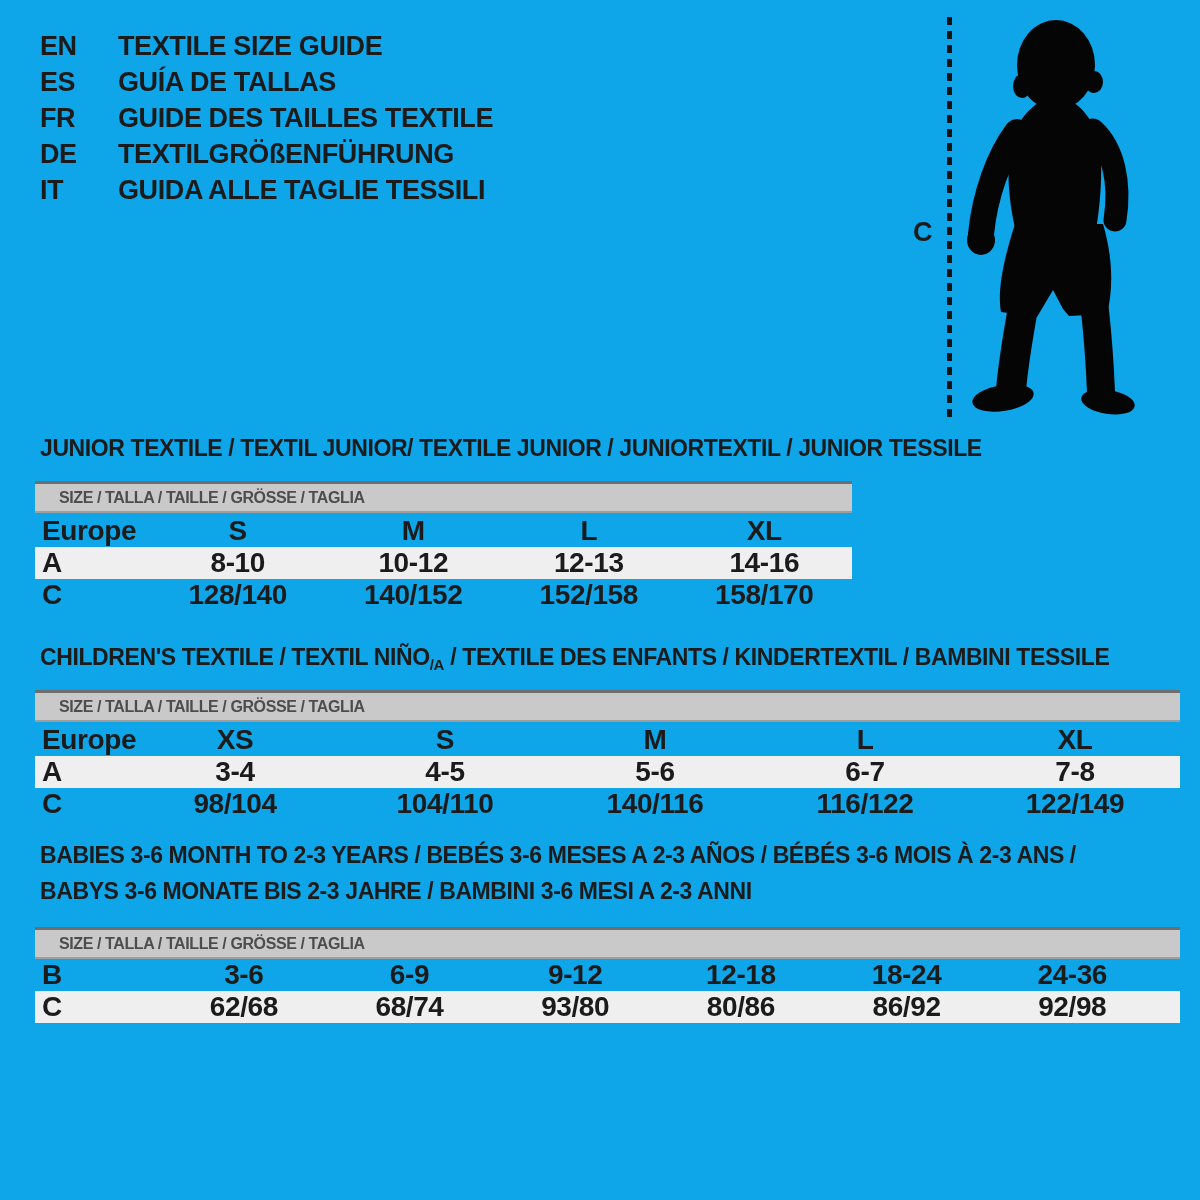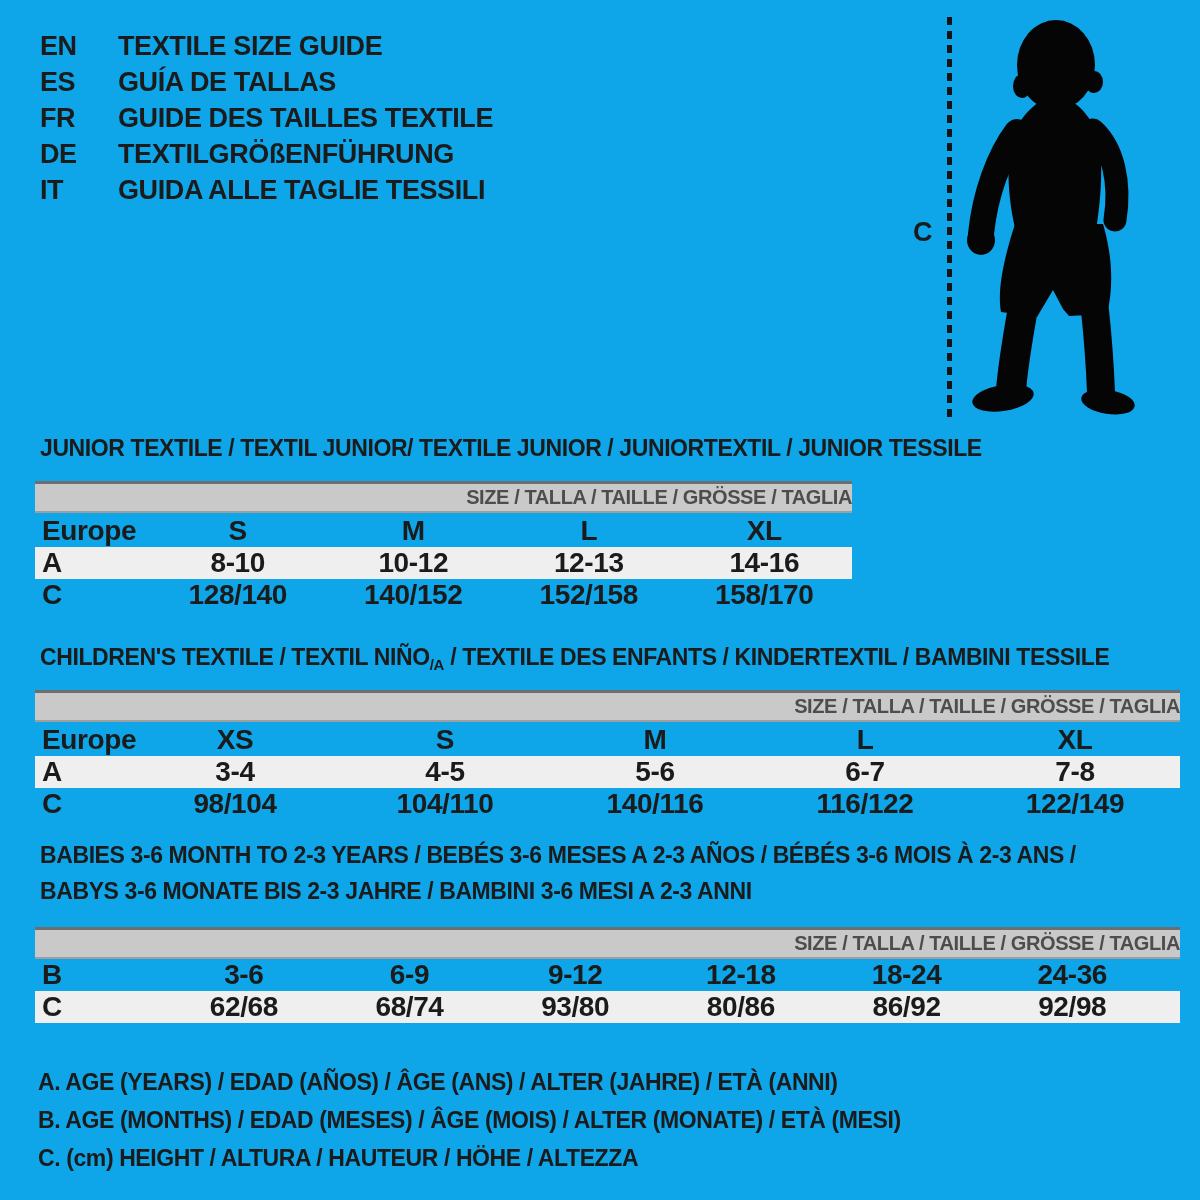--- a/index.html
+++ b/index.html
@@ -36,22 +36,22 @@
   #title-children{top:639px;}
   #title-babies{top:837px;}
   .title-sub{font-size:15px;position:relative;top:5px;letter-spacing:-0.2px;}
   
   .size-table{position:absolute;left:35px;}
   #t-junior{top:481px;width:817px;--lblw:115px;--padr:0px;}
   #t-children{top:690px;width:1145px;--lblw:95px;--padr:0px;}
   #t-babies{top:927px;width:1145px;--lblw:126px;--padr:25px;}
   .size-bar{height:27px;background:var(--bar-bg);
     border-top:3px solid var(--bar-top);border-bottom:2px solid var(--bar-bottom);
-    font-size:20px;font-weight:700;color:var(--bar-text);
-    padding-left:8px;line-height:27px;white-space:nowrap;overflow:hidden;text-align:right;}
+    font-size:16px;font-weight:700;color:var(--bar-text);
+    padding-left:24px;line-height:27px;white-space:nowrap;overflow:hidden;}
   .trow{display:flex;align-items:flex-end;height:32px;font-size:28px;font-weight:700;
     padding-right:var(--padr);}
   .trow.thead{height:34px;}
   .trow.shaded{background:var(--row-shaded);}
   .trow .lbl{width:var(--lblw);flex:none;padding-left:7px;box-sizing:border-box;}
   .trow .cell{flex:1;text-align:center;}
   
   .legend{position:absolute;left:38px;top:1063px;}
   .legend-line{font-size:23px;font-weight:700;line-height:38px;white-space:nowrap;}
 </style>
@@ -189,19 +189,14 @@
           <div class="cell">62/68</div>
           <div class="cell">68/74</div>
           <div class="cell">93/80</div>
           <div class="cell">80/86</div>
           <div class="cell">86/92</div>
           <div class="cell">92/98</div>
         </div>
       </div>
   </div>
 
-  <div class="legend">
-    <div class="legend-line">A. AGE (YEARS) / EDAD (AÑOS) / ÂGE (ANS) / ALTER (JAHRE) / ETÀ (ANNI)</div>
-    <div class="legend-line">B. AGE (MONTHS) / EDAD (MESES) / ÂGE (MOIS) / ALTER (MONATE) / ETÀ (MESI)</div>
-    <div class="legend-line">C. (cm) HEIGHT / ALTURA / HAUTEUR / HÖHE / ALTEZZA</div>
-  </div>
 
 </div>
 
 </body></html>

